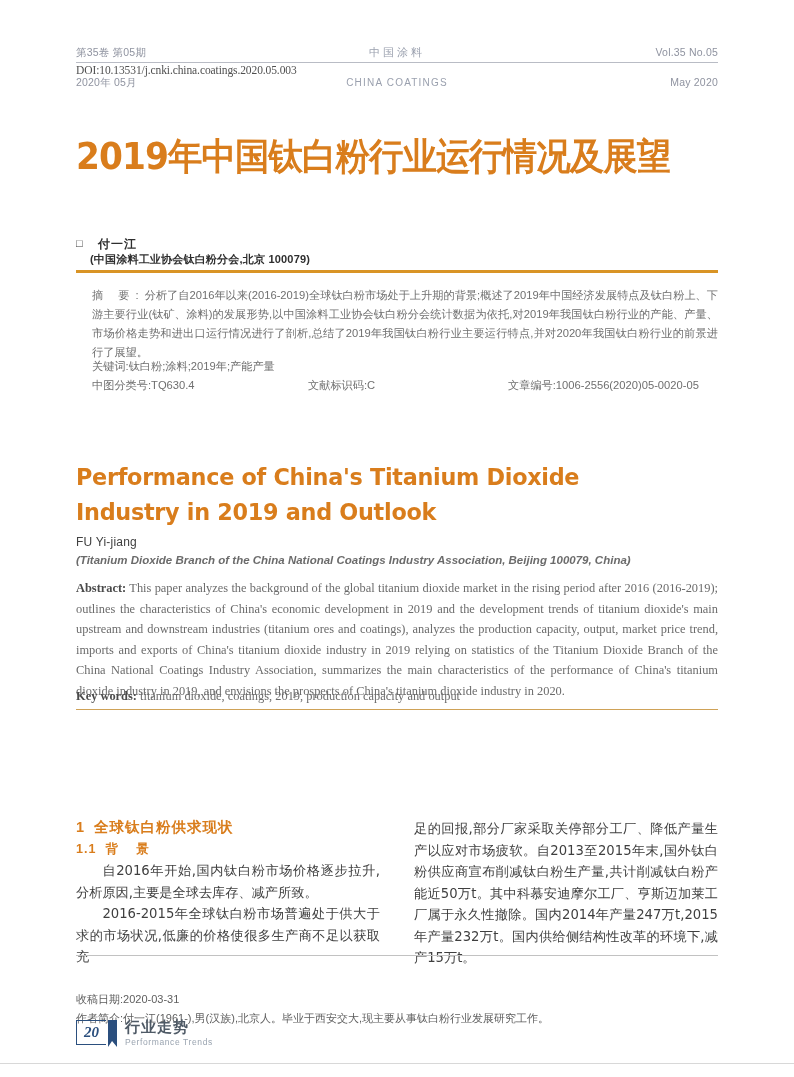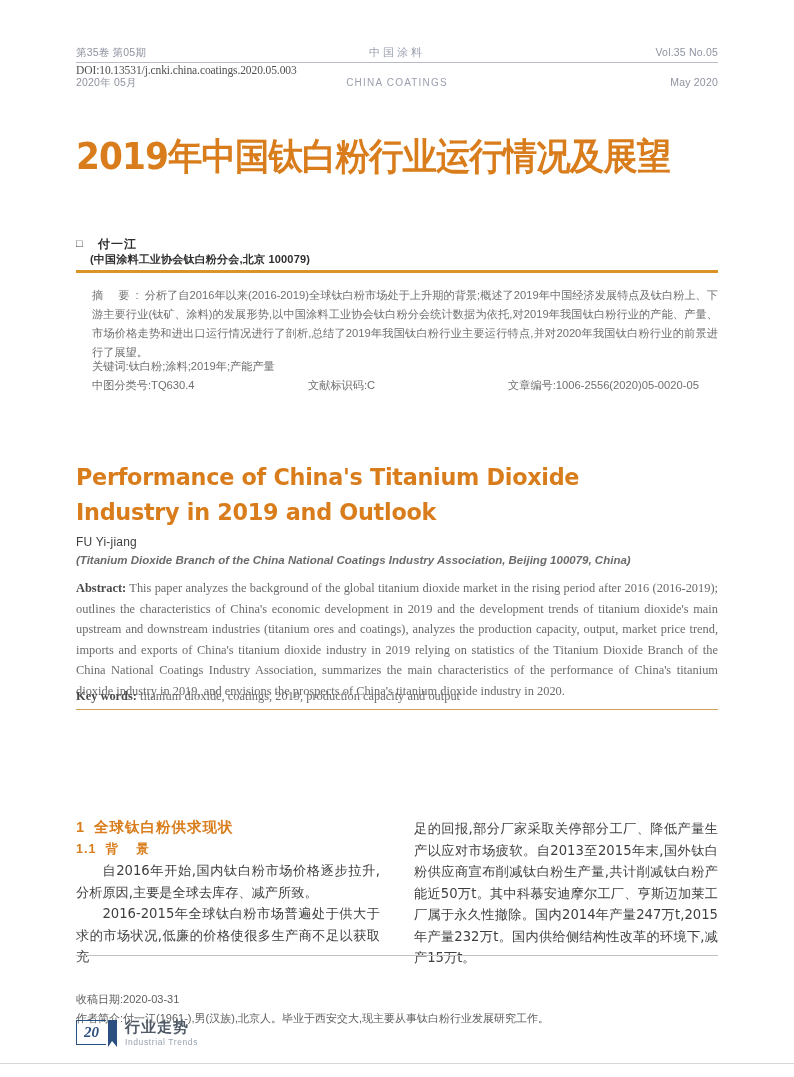--- a/index.html
+++ b/index.html
@@ -388,18 +388,18 @@
   <div class="footnote">
     <div>收稿日期:2020-03-31</div>
     <div>作者简介:付一江(1961-),男(汉族),北京人。毕业于西安交大,现主要从事钛白粉行业发展研究工作。</div>
   </div>
 
   <div class="footer">
     <div class="pgnum">20</div>
     <div class="flag"></div>
     <div class="foot-labels">
       <div class="foot-cn">行业走势</div>
-      <div class="foot-en">Industrial Trends</div>
+      <div class="foot-en">Performance Trends</div>
     </div>
   </div>
   <div class="rule-bottom"></div>
 
 </div>
 
 </body></html>

